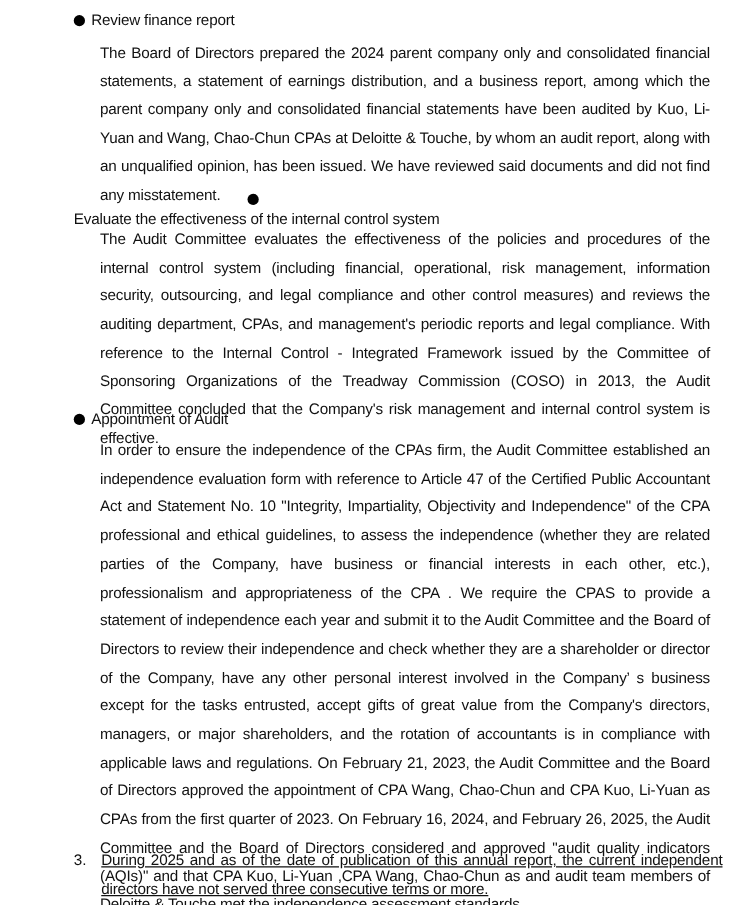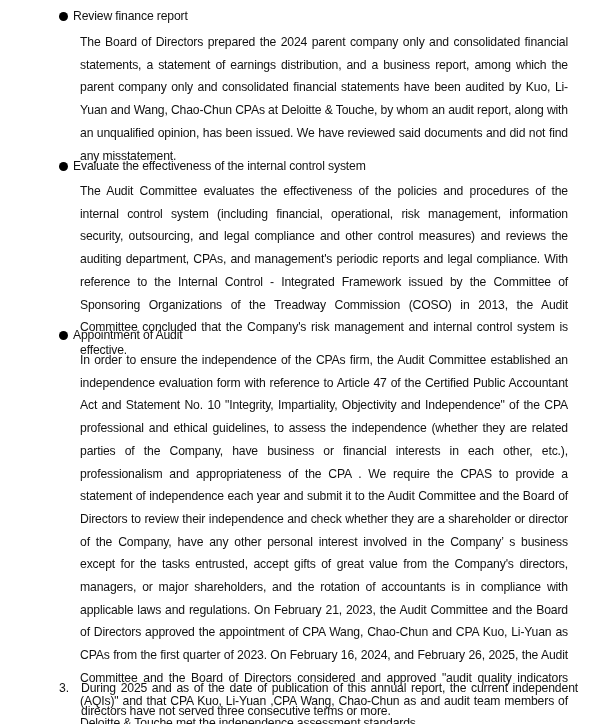--- a/index.html
+++ b/index.html
@@ -24,34 +24,34 @@
     position: absolute; left: 80px; width: 488px;
     line-height: 22.7px; text-align: justify;
     letter-spacing: -0.15px;
     margin: 0;
   }
   .num-item {
     position: absolute; left: 59px; width: 519px;
     line-height: 22.7px; display: flex;
   }
   .num-label { width: 22px; flex: none; }
-  .num-text { flex: 1; text-align: justify; letter-spacing: -0.15px; }
+  .num-text { flex: 1; text-align: justify; letter-spacing: -0.15px; text-decoration: underline; }
 </style>
 </head>
 <body>
 
 <div class="doc">
 
   <div class="bullet-head" style="top:5px;">
     <span class="bullet-dot"></span>
     <span>Review finance report</span>
   </div>
   <p class="para" style="top:31px;">The Board of Directors prepared the 2024 parent company only and consolidated financial statements, a statement of earnings distribution, and a business report, among which the parent company only and consolidated financial statements have been audited by Kuo, Li-Yuan and Wang, Chao-Chun CPAs at Deloitte &amp; Touche, by whom an audit report, along with an unqualified opinion, has been issued. We have reviewed said documents and did not find any misstatement.</p>
 
-  <div class="bullet-head" style="top:155px;">
+  <div class="bullet-head" style="top:155px;flex-direction:column;">
     <span class="bullet-dot"></span>
     <span>Evaluate the effectiveness of the internal control system</span>
   </div>
   <p class="para" style="top:180px;">The Audit Committee evaluates the effectiveness of the policies and procedures of the internal control system (including financial, operational, risk management, information security, outsourcing, and legal compliance and other control measures) and reviews the auditing department, CPAs, and management's periodic reports and legal compliance. With reference to the Internal Control - Integrated Framework issued by the Committee of Sponsoring Organizations of the Treadway Commission (COSO) in 2013, the Audit Committee concluded that the Company's risk management and internal control system is effective.</p>
 
   <div class="bullet-head" style="top:324px;">
     <span class="bullet-dot"></span>
     <span>Appointment of Audit</span>
   </div>
   <p class="para" style="top:349px;">In order to ensure the independence of the CPAs firm, the Audit Committee established an independence evaluation form with reference to Article 47 of the Certified Public Accountant Act and Statement No. 10 "Integrity, Impartiality, Objectivity and Independence" of the CPA professional and ethical guidelines, to assess the independence (whether they are related parties of the Company, have business or financial interests in each other, etc.), professionalism and appropriateness of the CPA . We require the CPAS to provide a statement of independence each year and submit it to the Audit Committee and the Board of Directors to review their independence and check whether they are a shareholder or director of the Company, have any other personal interest involved in the Company’ s business except for the tasks entrusted, accept gifts of great value from the Company's directors, managers, or major shareholders, and the rotation of accountants is in compliance with applicable laws and regulations. On February 21, 2023, the Audit Committee and the Board of Directors approved the appointment of CPA Wang, Chao-Chun and CPA Kuo, Li-Yuan as CPAs from the first quarter of 2023. On February 16, 2024, and February 26, 2025, the Audit Committee and the Board of Directors considered and approved  "audit quality indicators (AQIs)" and that CPA Kuo, Li-Yuan ,CPA Wang, Chao-Chun as and audit team members of Deloitte &amp; Touche met the independence assessment standards.</p>

